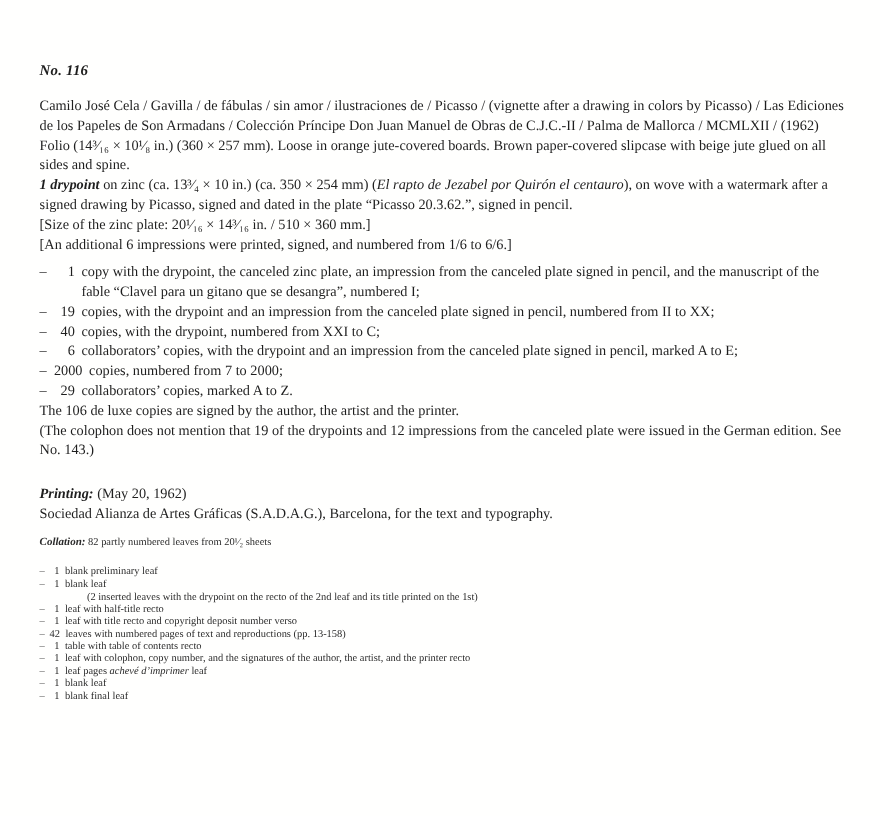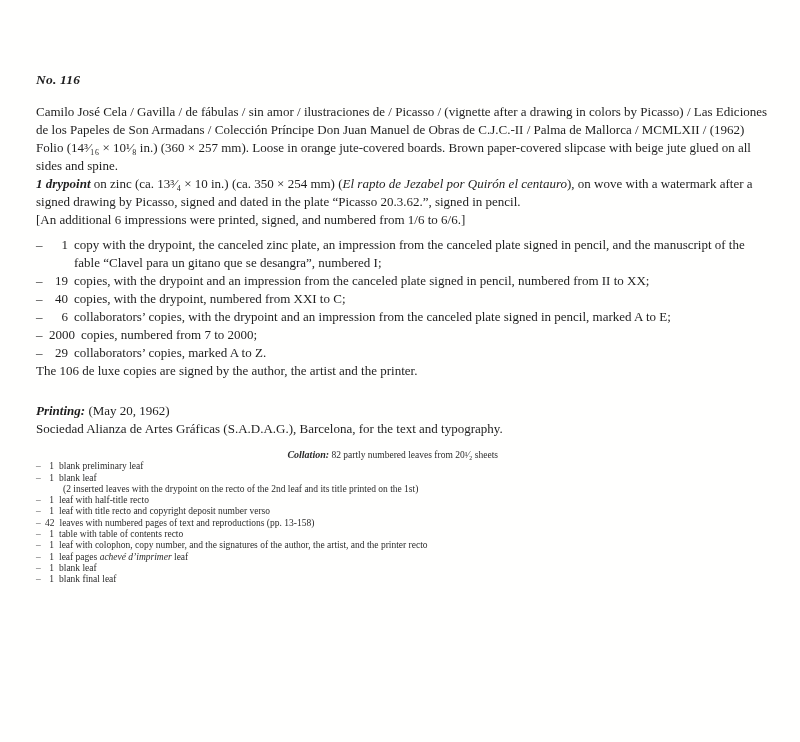--- a/index.html
+++ b/index.html
@@ -5,21 +5,21 @@
   html,body{margin:0;padding:0;background:#ffffff;}
   .page{
     position:relative;
     width:800px;height:742px;
     background:#fffffe;
     color:#1e1e1e;
     font-family:"Liberation Serif","DejaVu Serif",serif;
     font-size:13px;line-height:18px;
     overflow:hidden;
   }
-  .content{position:absolute;left:36px;top:73px;width:737px;}
+  .content{position:absolute;left:36px;top:57px;width:737px;}
   .entry-no{
     font-weight:bold;font-style:italic;
     font-size:13.5px;line-height:14px;
     margin:0 0 16px 0;letter-spacing:.2px;
   }
   .para{margin:0;}
   .bi{font-weight:bold;font-style:italic;}
   .it{font-style:italic;}
   .sec{margin-top:7px;}
   .sec-printing{margin-top:22px;}
@@ -27,42 +27,43 @@
   .ed-row{display:flex;}
   .ed-dash{flex:0 0 13px;}
   .ed-num{flex:0 0 auto;min-width:19px;text-align:right;margin-right:6px;white-space:nowrap;}
   .ed-text{flex:1;}
   
   .collation{
     margin-top:11px;
     font-size:9.5px;line-height:11.3px;
     width:462px;color:#2b2b2b;
   }
-  .collation-head{margin-bottom:0;text-align:right;}
+  .collation-head{margin-bottom:16px;}
   .collation-head .bi{font-size:10px;}
   .c-row{display:flex;}
   .c-dash{flex:0 0 9px;color:#555;}
   .c-num{flex:0 0 auto;min-width:9px;text-align:right;margin-right:5px;}
   .c-text{flex:1;}
-  .c-paren{margin-left:27px;width:400px;}
+  .c-paren{margin-left:43px;width:400px;}
 </style>
 </head>
 <body>
 
 <div class="page">
   <div class="content">
 
     <p class="entry-no">No. 116</p>
 
     <p class="para">Camilo José Cela / Gavilla / de fábulas / sin amor / ilustraciones de / Picasso / (vignette after a drawing in colors by Picasso) / Las Ediciones de los Papeles de Son Armadans / Colección Príncipe Don Juan Manuel de Obras de C.J.C.-II / Palma de Mallorca / MCMLXII / (1962)</p>
 
     <p class="para">Folio (14³⁄₁₆ × 10¹⁄₈ in.) (360 × 257 mm). Loose in orange jute-covered boards. Brown paper-covered slipcase with beige jute glued on all sides and spine.</p>
 
     <p class="para"><span class="bi">1 drypoint</span><span> on zinc (ca. 13³⁄₄ × 10 in.) (ca. 350 × 254 mm) (</span><span class="it">El rapto de Jezabel por Quirón el centauro</span><span>), on wove with a watermark after a signed drawing by Picasso, signed and dated in the plate “Picasso 20.3.62.”, signed in pencil.</span></p>
 
+    <p class="para">[Size of the zinc plate: 20¹⁄₁₆ × 14³⁄₁₆ in. / 510 × 360 mm.]</p>
     <p class="para">[An additional 6 impressions were printed, signed, and numbered from 1/6 to 6/6.]</p>
 
     <div class="sec">
 
       <div class="ed-row">
         <span class="ed-dash">–</span>
         <span class="ed-num">1</span>
         <span class="ed-text">copy with the drypoint, the canceled zinc plate, an impression from the canceled plate signed in pencil, and the manuscript of the fable “Clavel para un gitano que se desangra”, numbered I;</span>
       </div>
       <div class="ed-row">
@@ -85,20 +86,21 @@
         <span class="ed-num">2000</span>
         <span class="ed-text">copies, numbered from 7 to 2000;</span>
       </div>
       <div class="ed-row">
         <span class="ed-dash">–</span>
         <span class="ed-num">29</span>
         <span class="ed-text">collaborators’ copies, marked A to Z.</span>
       </div>
 
       <p class="para">The 106 de luxe copies are signed by the author, the artist and the printer.</p>
+      <p class="para">(The colophon does not mention that 19 of the drypoints and 12 impressions from the canceled plate were issued in the German edition. See No. 143.)</p>
     </div>
 
     <div class="sec sec-printing">
       <p class="para"><span class="bi">Printing:</span><span> (May 20, 1962)</span></p>
       <p class="para">Sociedad Alianza de Artes Gráficas (S.A.D.A.G.), Barcelona, for the text and typography.</p>
     </div>
 
     <div class="collation">
       <p class="para collation-head"><span class="bi">Collation:</span><span> 82 partly numbered leaves from 20¹⁄₂ sheets</span></p>
 

